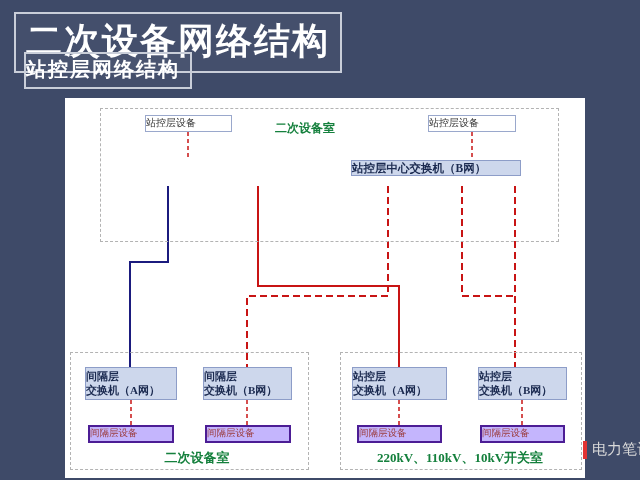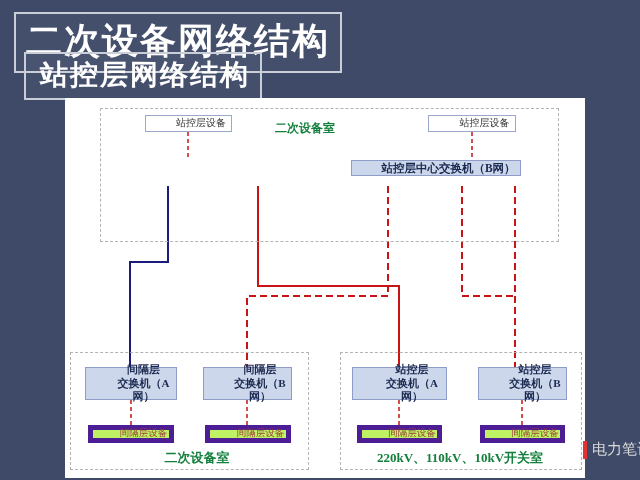--- a/index.html
+++ b/index.html
@@ -8,45 +8,45 @@
     background:#3e4a68;
     font-family:"Liberation Serif","DejaVu Serif",serif;
   }
   
   .title-box {
     position:absolute; border:2px solid #c9ced9; color:#ffffff;
     font-weight:bold; letter-spacing:2px; white-space:nowrap;
     background:rgba(255,255,255,0.03);
   }
   .title-1 { left:14px; top:12px; font-size:36px; padding:3px 10px 5px 10px; }
-  .title-2 { left:24px; top:52px; font-size:28px; padding:2px 10px 4px 14px; }
+  .title-2 { left:24px; top:52px; font-size:20px; padding:2px 10px 4px 0; }
 
   
   .panel { position:absolute; left:65px; top:98px; width:520px; height:380px; background:#ffffff; }
   .wires { position:absolute; left:0; top:0; width:520px; height:380px; pointer-events:none; }
   .wire { fill:none; }
   .wire-a { stroke:#1b1b7e; stroke-width:2; }
   .wire-r { stroke:#c81414; stroke-width:2; }
   .wire-d { stroke:#c81414; stroke-width:2; stroke-dasharray:7 4; }
   .wire-stub { stroke:#c81414; stroke-width:1.5; stroke-dasharray:4 3; }
 
   .box {
     position:absolute; box-sizing:border-box; display:flex; flex-direction:column;
-    align-items:center; justify-content:center; text-align:center; line-height:1.25;padding-left:25px;
+    align-items:flex-start; justify-content:center; text-align:center; line-height:1.25;
   }
   .dashed-room { position:absolute; border:1px dashed #b3b3b3; }
   .room-label { position:absolute; font-weight:bold; color:#15803d; text-align:center; }
 
   .small-box { background:#ffffff; border:1px solid #9aa8cc; font-size:10px; color:#333333; }
   .switch-box {
     background:#cdd7ec; border:1px solid #8d9dc8;
     font-size:11.5px; font-weight:bold; color:#1b2a50;
   }
   .bottom-switch { font-size:11px; }
-  .device-box { background:#bef264; border:5px solid #4c1d95; font-size:9.5px; color:#9a3a3a; }
+  .device-box { background:#c4b5fd; border:2px solid #4c1d95; font-size:9.5px; color:#9a3a3a; }
 
   
   .top-room    { left:35px;  top:10px;  width:457px; height:132px; }
   .top-room-label { left:195px; top:22px; width:90px; font-size:12px; }
   .dev-top-a   { left:80px;  top:17px;  width:87px;  height:17px; }
   .dev-top-b   { left:363px; top:17px;  width:88px;  height:17px; }
   .sw-a        { left:75px;  top:62px;  width:172px; height:26px; }
   .sw-b        { left:286px; top:62px;  width:170px; height:16px; }
 
   .room-bl     { left:5px;   top:254px; width:237px; height:116px; }

